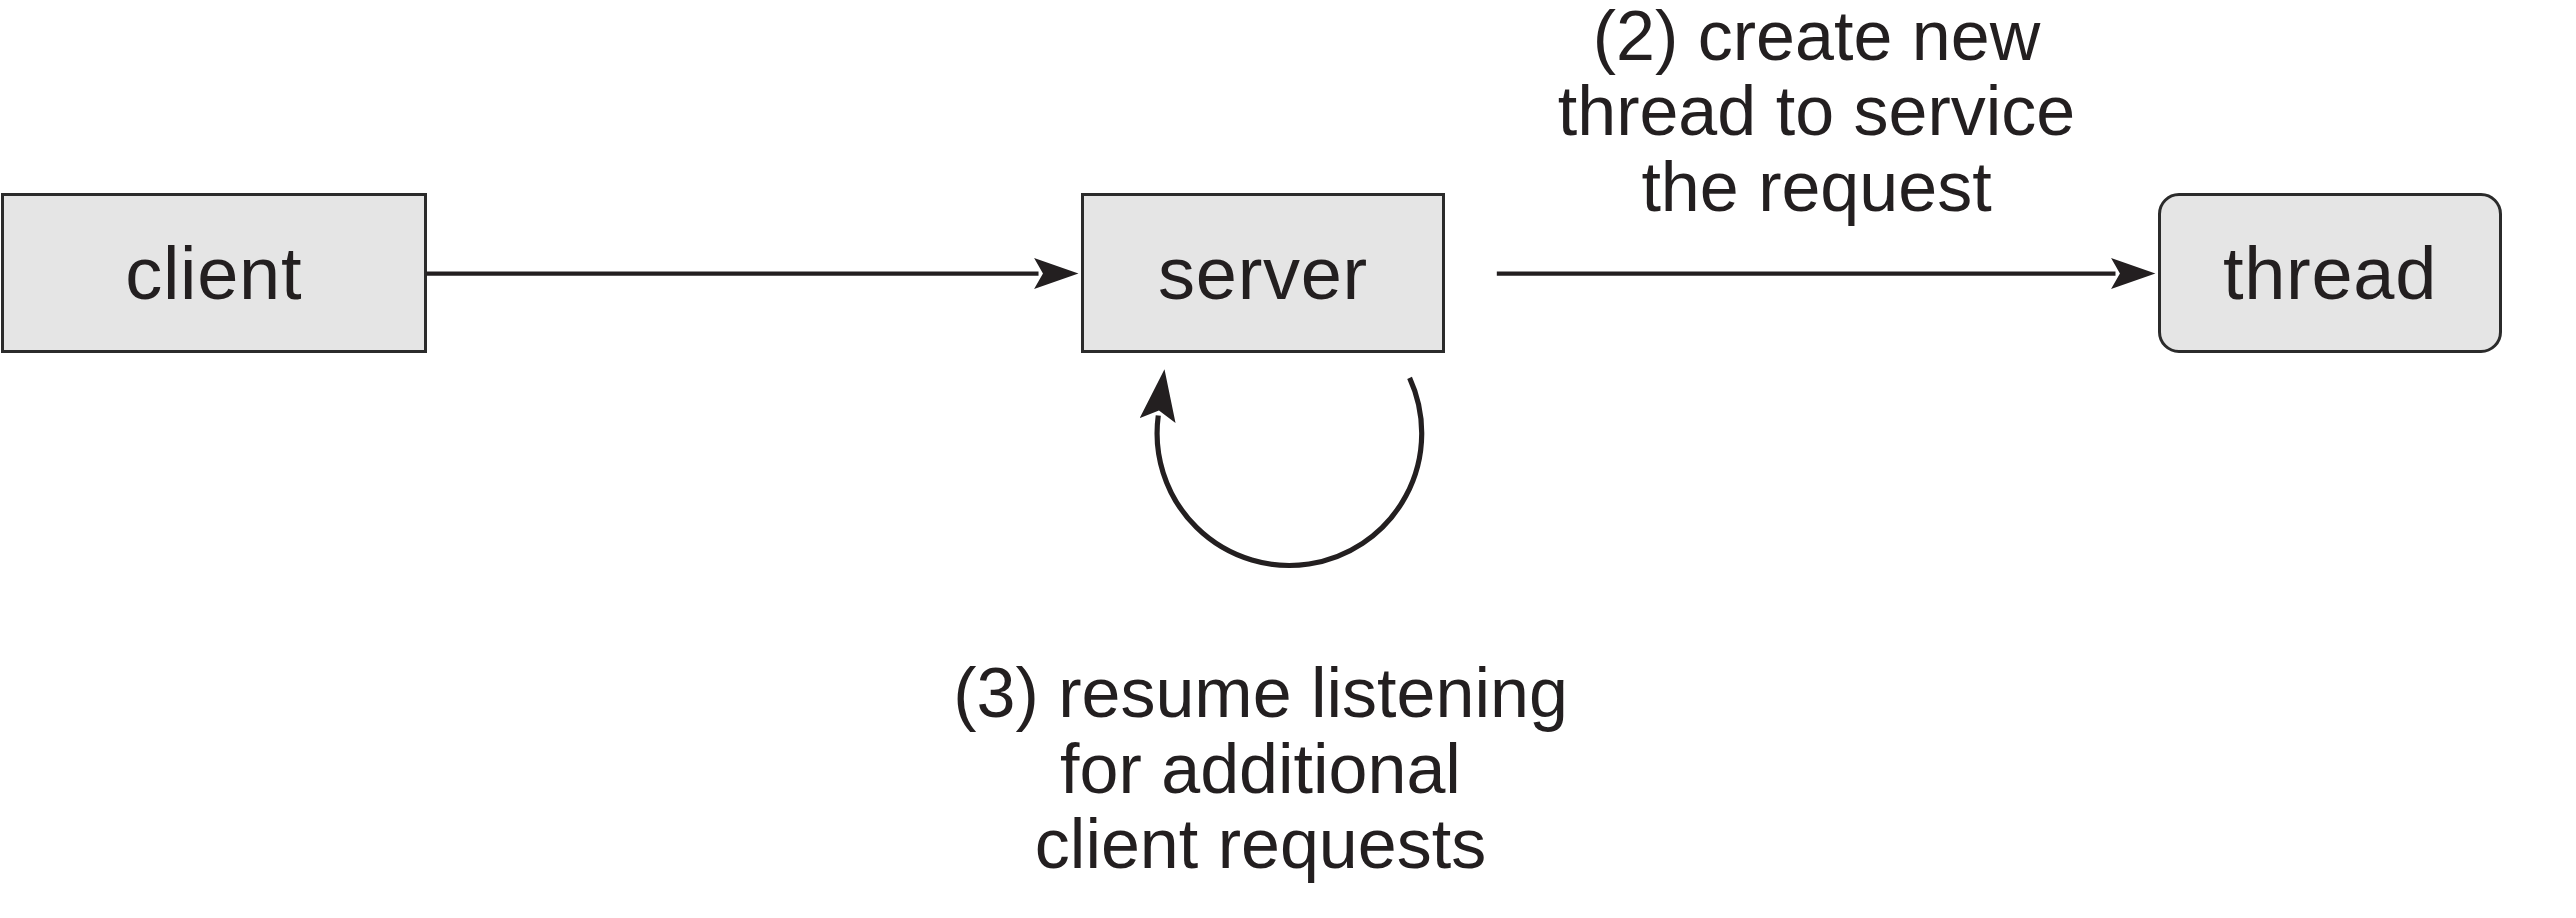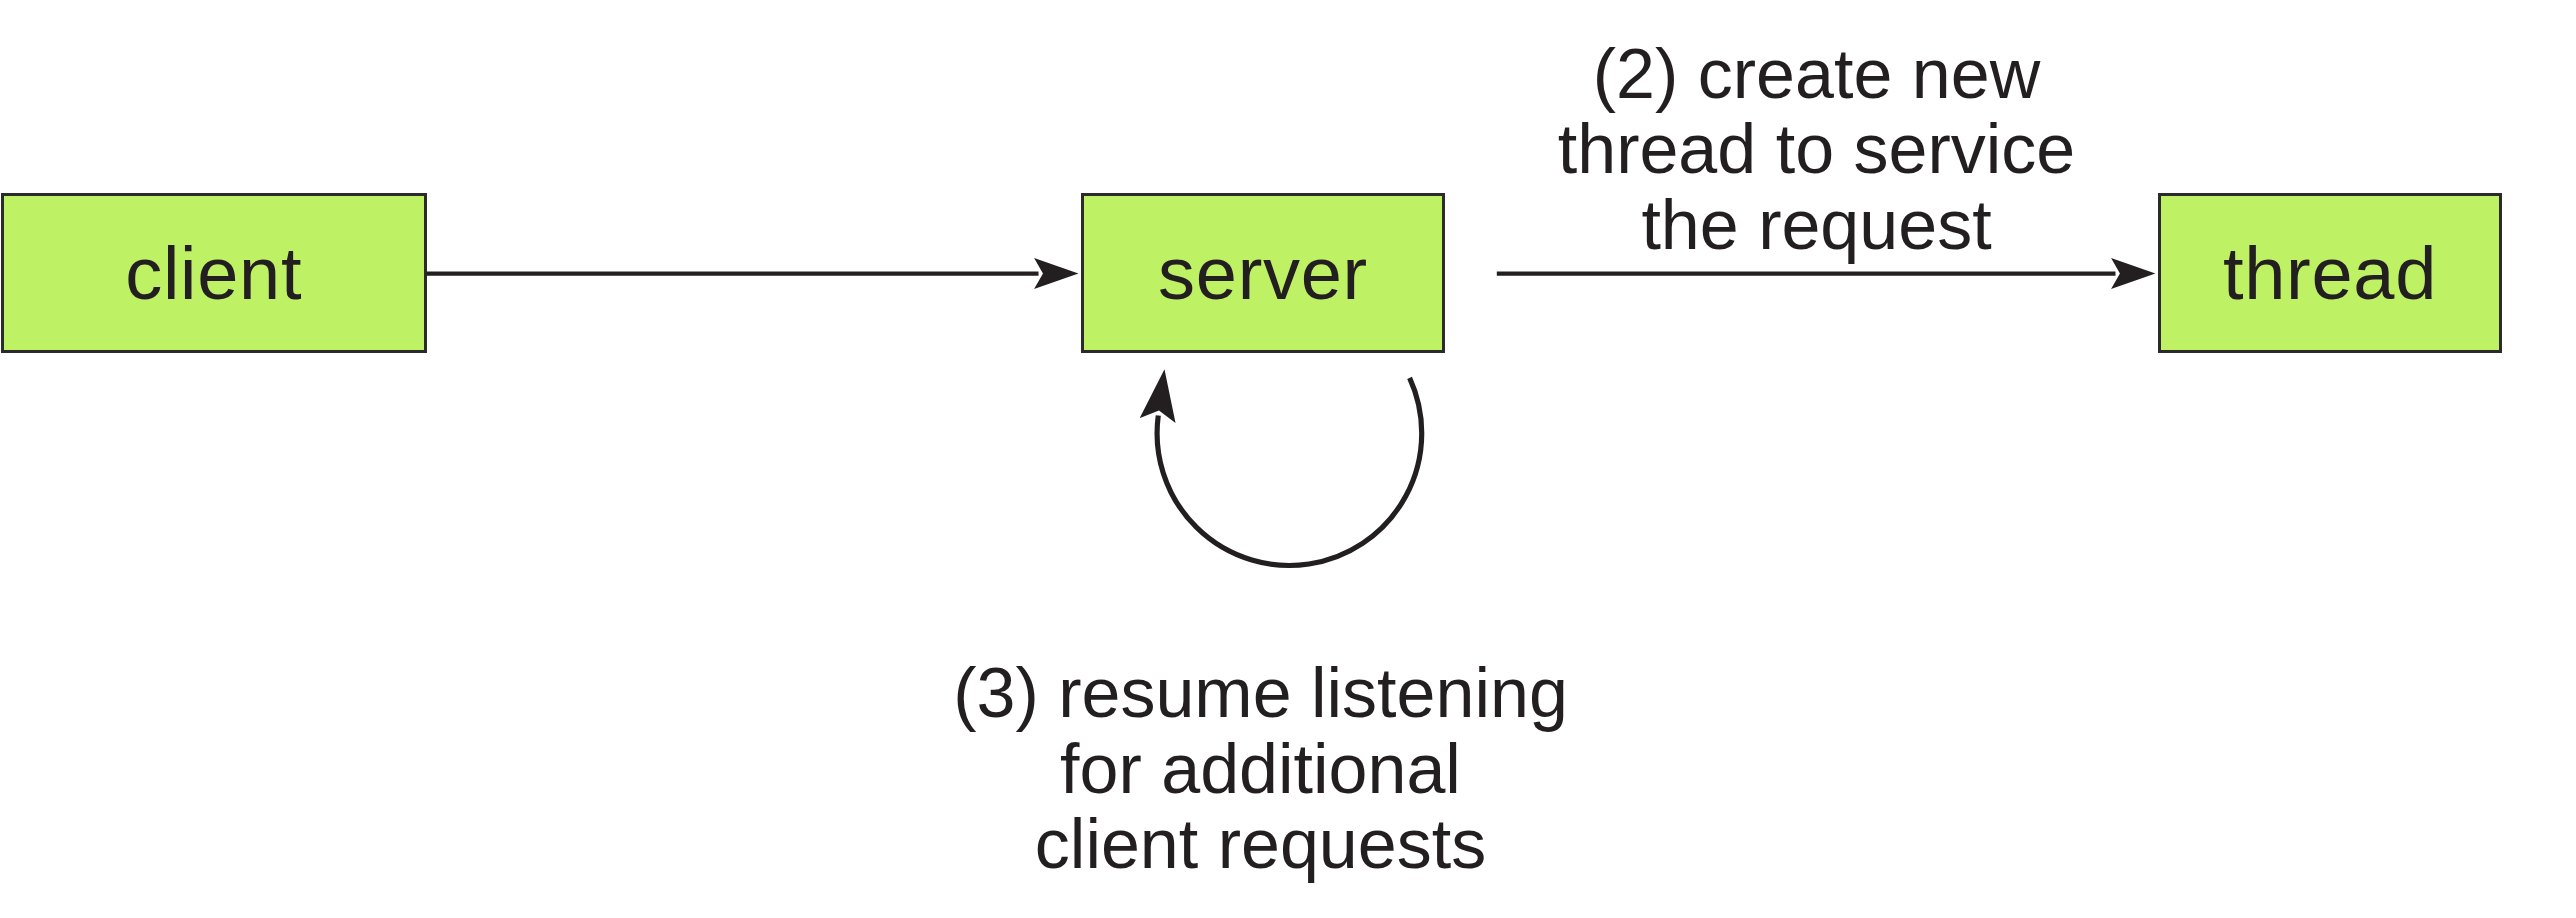--- a/index.html
+++ b/index.html
@@ -11,44 +11,44 @@
   .stage {
     position: relative;
     width: 2576px;
     height: 919px;
     background: #ffffff;
     overflow: hidden;
   }
   .box {
     position: absolute;
     box-sizing: border-box;
-    background: #bef264;
+    background: #e5e5e5;
     border: 3.7px solid #2b2b2b;
     display: flex;
     align-items: center;
     justify-content: center;
     font-size: 74px;
     color: #231f20;
     letter-spacing: 0.7px;
   }
   #box-client { left: 0.7px;    top: 193px; width: 426px; height: 160px; }
   #box-server { left: 1081px; top: 193px; width: 364px; height: 160px; }
-  #box-thread { left: 2158px; top: 193px; width: 344px; height: 160px; }
+  #box-thread { left: 2158px; top: 193px; width: 344px; height: 160px; border-radius: 21px; }
 
   .annotation {
     position: absolute;
     text-align: center;
     font-size: 70px;
     line-height: 1.08;
     color: #231f20;
     white-space: pre-line;
     letter-spacing: 0px;
   }
   #label-step1 { left: 444px;  top: 72px;  width: 591px;  }
-  #label-step2 { left: 1484px; top: -1.5px;  width: 665px; margin-top: 38px;  }
+  #label-step2 { left: 1484px; top: -1.5px;  width: 665px;  }
   #label-step3 { left: 891px; top: 656px; width: 739px; }
 
   .arrow-layer {
     position: absolute;
     left: 0; top: 0;
     width: 2576px;
     height: 919px;
     pointer-events: none;
   }
 </style>

